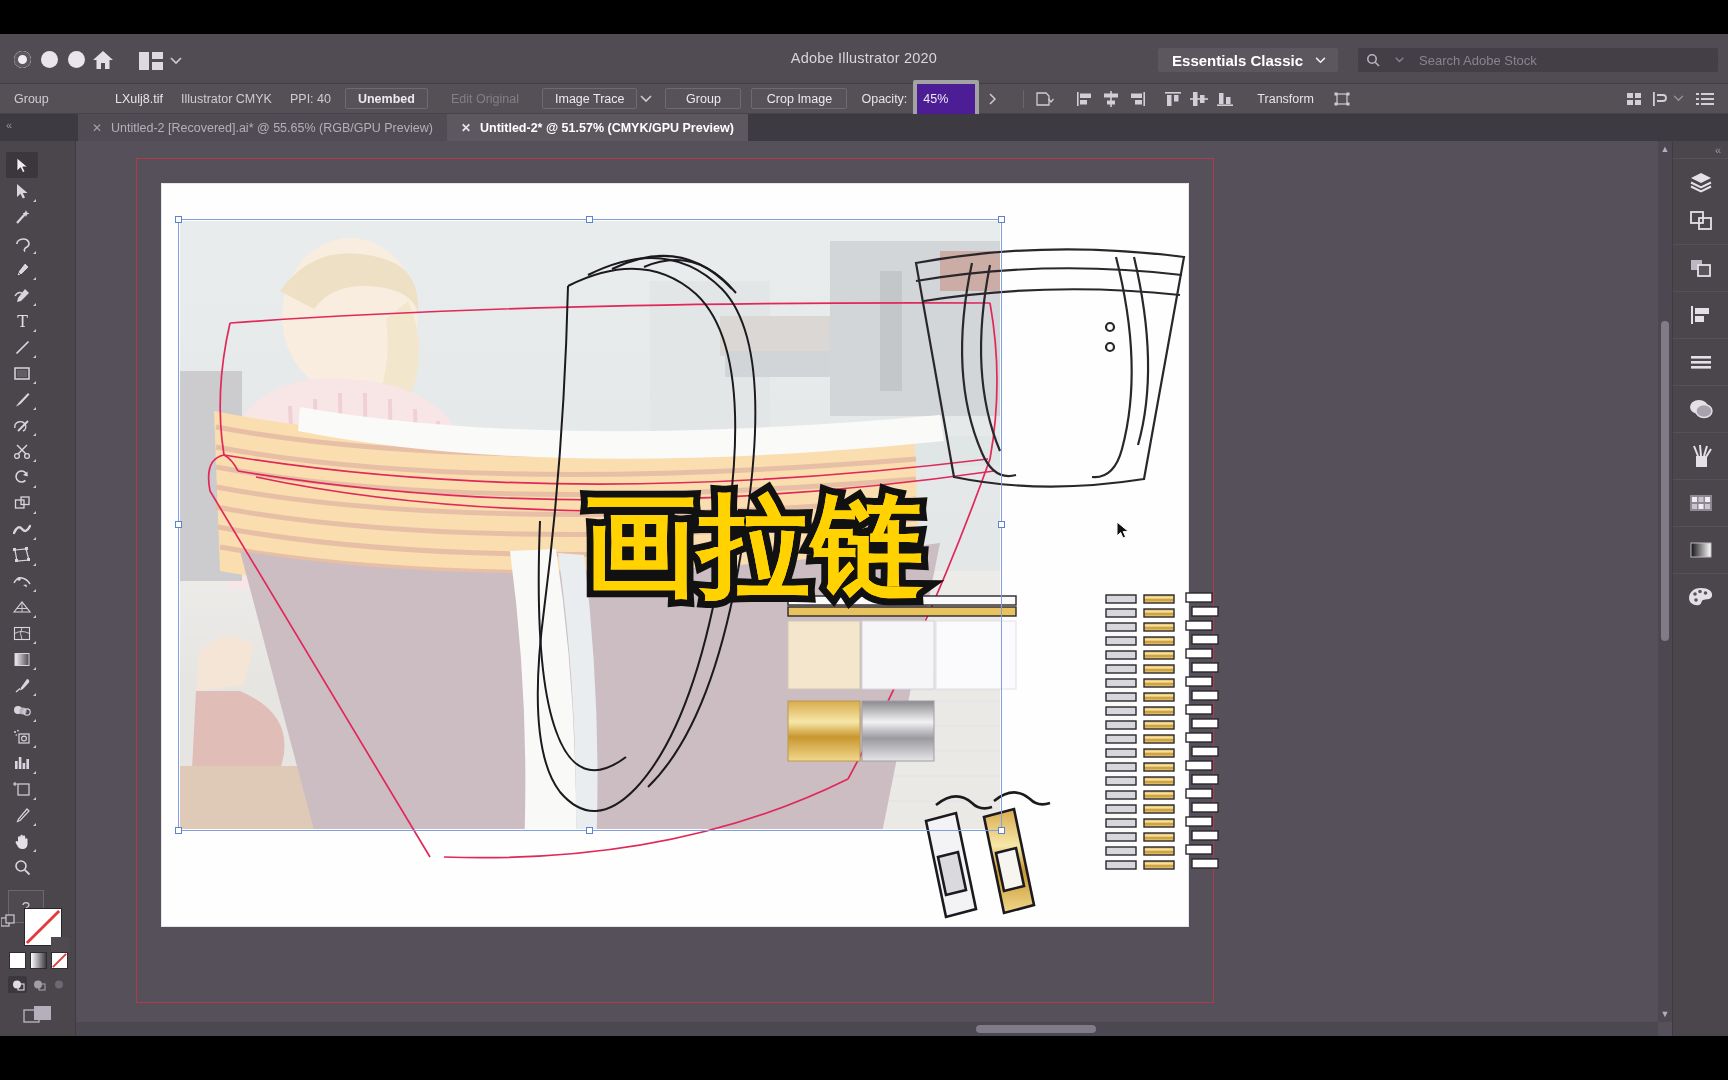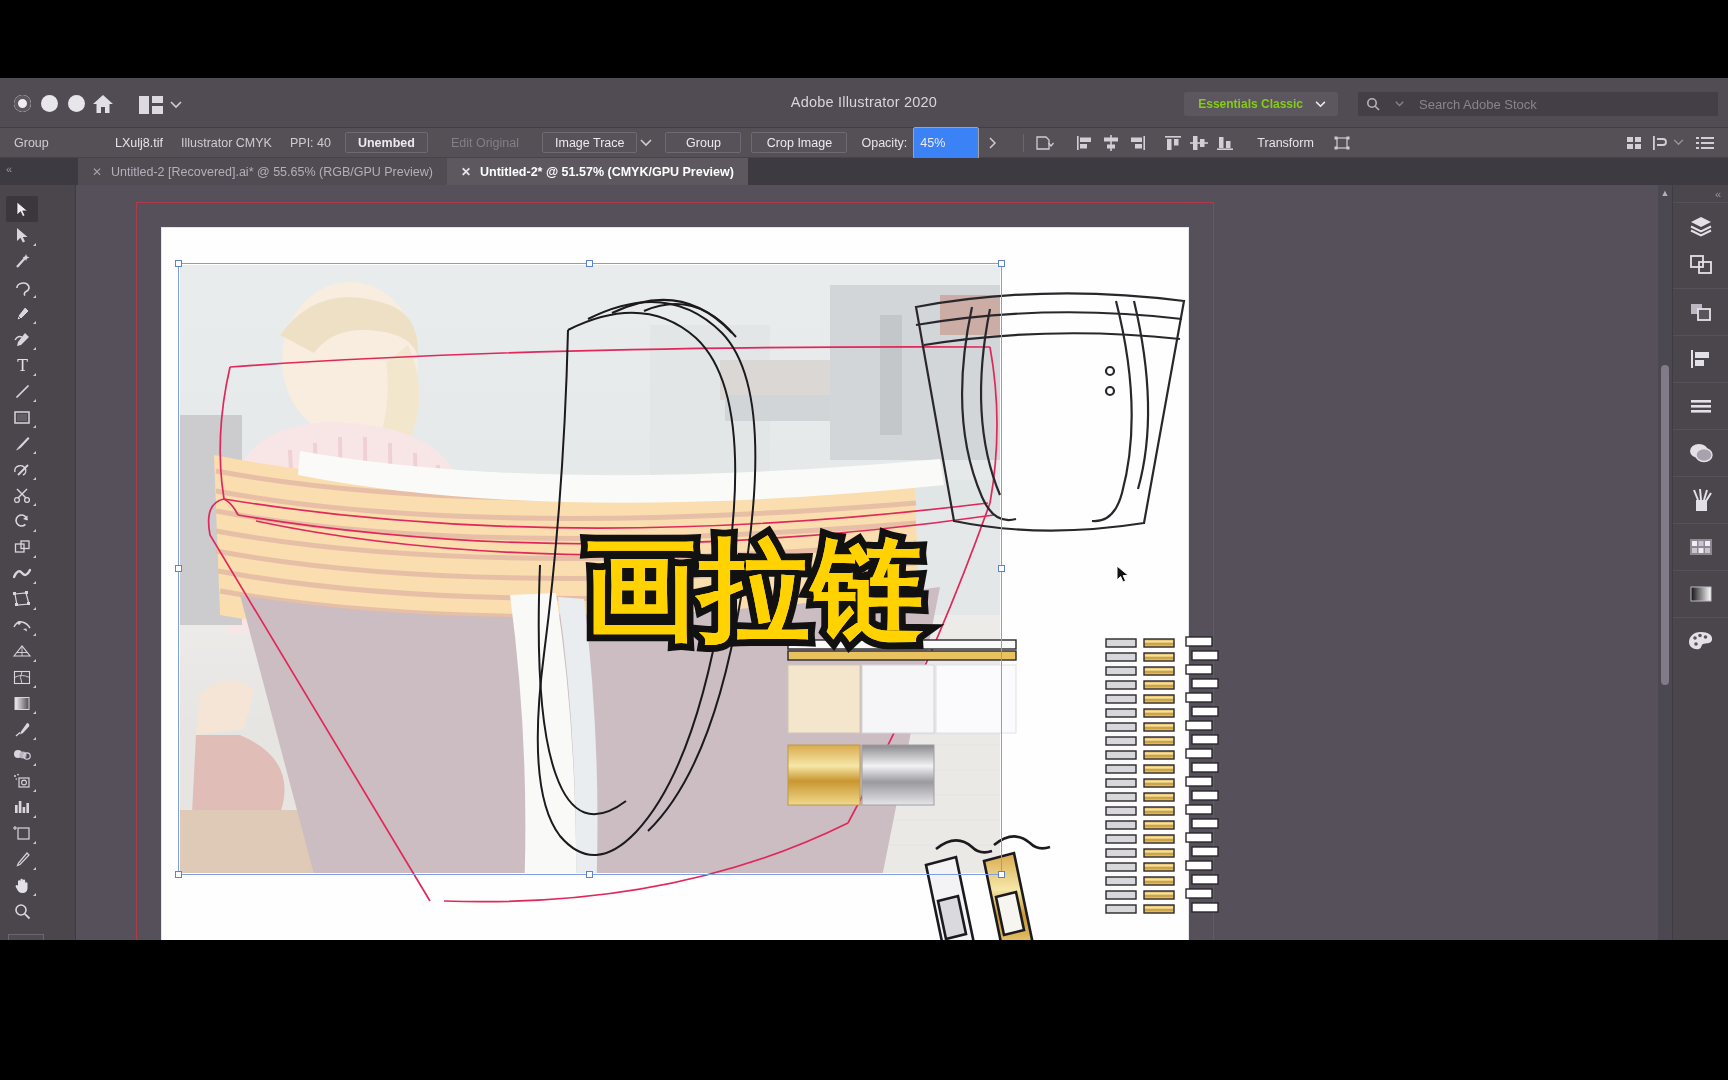--- a/index.html
+++ b/index.html
@@ -6,48 +6,48 @@
   html,body { width:1728px; height:1080px; overflow:hidden; background:#000; }
   body { font-family:"Liberation Sans", sans-serif; -webkit-font-smoothing:antialiased; }
 
   #app { position:absolute; left:0; top:0; width:1728px; height:1080px; background:#000; }
 
   
   .letterbox { position:absolute; left:0; width:1728px; background:#000; z-index:60; }
   .lb-top { top:0; height:34px; }
   .lb-bottom { bottom:0; height:44px; }
 
-  .shell { position:absolute; left:0; top:34px; width:1728px; height:862px; background:#4f4a50; overflow:hidden;margin-top:44px; }
+  .shell { position:absolute; left:0; top:34px; width:1728px; height:1002px; background:#4f4a50; overflow:hidden; }
 
   
   .titlebar { position:relative; height:50px; background:#514c53; border-bottom:1px solid #413d44; }
   .traffic { position:absolute; left:14px; top:17px; display:flex; gap:10px; }
   .dot { width:17px; height:17px; border-radius:50%; background:#e8e6ea; }
   .dot.first { background:#f0eef2; box-shadow:inset 0 0 0 4px #5d585f, inset 0 0 0 5px #f0eef2; }
   .home-ico { position:absolute; left:92px; top:16px; width:22px; height:20px; }
   .arrange-ico { position:absolute; left:139px; top:18px; width:24px; height:18px; }
   .arrange-caret { position:absolute; left:170px; top:23px; }
   .app-title { position:absolute; left:0; right:0; top:16px; text-align:center; font-size:14.5px; color:#d8d5db; letter-spacing:.2px; }
   .workspace { position:absolute; right:390px; top:14px; height:24px; padding:0 12px 0 14px; background:#5c565e;
                border-radius:2px; display:flex; align-items:center; gap:12px; }
-  .workspace span { font-size:12px; color:#84cc16; font-weight:bold;text-align:right; }
+  .workspace span { font-size:15px; color:#ffffff; font-weight:bold;text-align:right; }
   .stock-search { position:absolute; right:10px; top:14px; width:360px; height:24px; background:#443f46;
                   border-radius:2px; display:flex; align-items:center; padding:0 8px; gap:15px; }
   .stock-search .ph { font-size:13px; color:#8a838f; }
 
   
   .controlbar { position:relative; height:30px; background:#545055; border-bottom:1px solid #474349;
                 display:flex; align-items:center; font-size:12.5px; color:#cfcbd3; }
   .cb-item { padding:0 9px; white-space:nowrap; }
   .cb-link { color:#e6e3ea; }
   .cb-btn { height:21px; padding:0 12px; margin:0 5px; border:1px solid #6e6973; border-radius:2px;
             background:#575259; color:#ece9ef; display:flex; align-items:center; font-size:12.5px; font-weight:bold; }
   .cb-btn.ghost { border-color:transparent; background:transparent; color:#847e89; font-weight:normal; }
   .cb-btn.plain { font-weight:normal; }
-  .cb-field { height:19px; width:66px; margin-left:6px; background:#3b82f6; border:1px solid #a3a3a3;
+  .cb-field { height:19px; width:66px; margin-left:6px; background:#4c1d95; border:4px solid #a3a3a3;
               border-radius:2px; color:#eeebf1; font-size:12.5px; display:flex; align-items:center; padding:15px 6px; }
   .cb-sep { width:1px; height:18px; background:#6a656f; margin:0 8px; }
   .ico-btn { width:26px; height:22px; display:flex; align-items:center; justify-content:center; }
 
   
   .tabbar { position:relative; height:27px; background:#3e3a41; display:flex; align-items:stretch; padding-left:78px; }
   .tab { display:flex; align-items:center; gap:9px; padding:0 14px; font-size:12.5px; color:#b4aeba; background:#514c53; }
   .tab.active { background:#5d5860; color:#fff; font-weight:bold; }
   .tab .x { font-size:12px; opacity:.85; }
   .tab-collapse { position:absolute; left:6px; top:5px; font-size:11px; color:#9b949f; }

